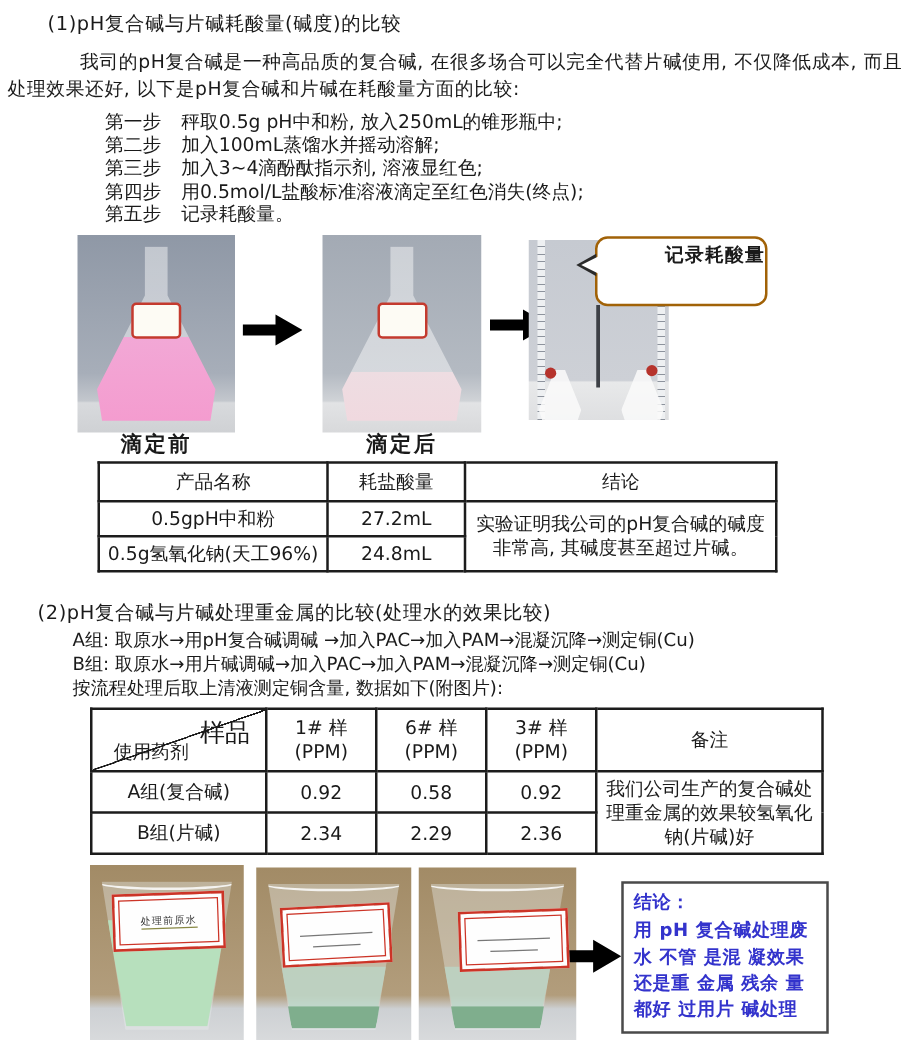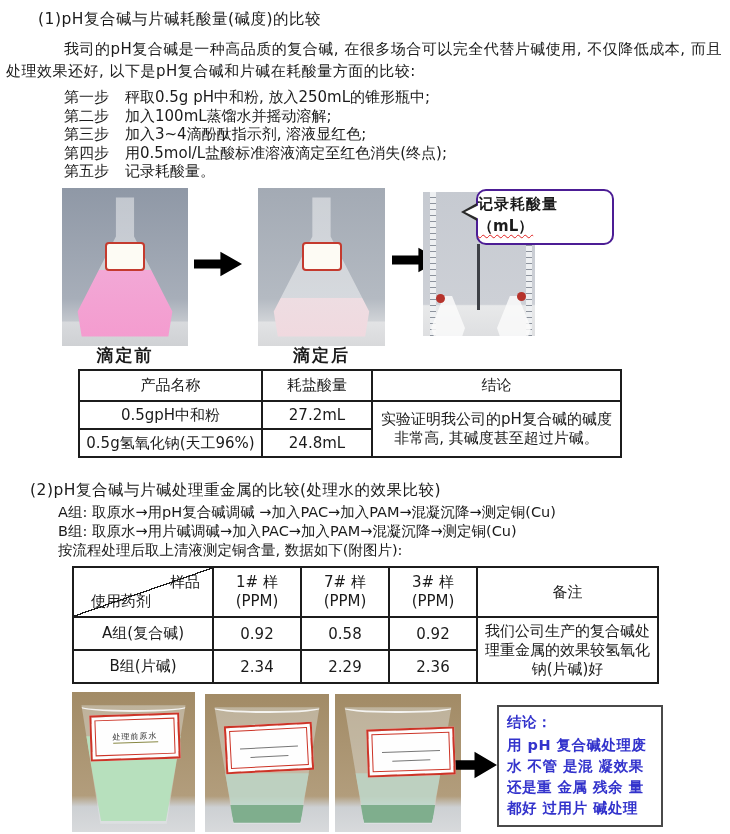--- a/index.html
+++ b/index.html
@@ -4,21 +4,21 @@
 <style>
   html,body{margin:0;padding:0;background:#fff;}
   #page{
     position:relative;width:730px;height:834px;background:#ffffff;
     font-family:"DejaVu Sans","Liberation Sans",sans-serif;
     color:#1a1a1a;overflow:hidden;padding-left:31px;
   }
   .abs{position:absolute;}
   .h1{font-size:15.5px;letter-spacing:.5px;}
   .intro{font-size:15px;line-height:22px;text-indent:58px;letter-spacing:.5px;}
-  .step{font-size:15px;height:18.5px;display:flex;}
+  .step{font-size:15px;height:18.5px;display:flex;margin-left:20px;}
   .step .lab{margin-right:16px;flex:0 0 auto;}
   .caption{font-size:17px;font-weight:bold;text-align:center;letter-spacing:2px;}
 
   
   .photo{position:absolute;overflow:hidden;}
   .flaskbg1{background:linear-gradient(to bottom,#8f98a6 0%,#a7aeb9 70%,#c3c7cd 84%,#d8dadd 85%,#cfd1d4 100%);}
   .flaskbg2{background:linear-gradient(to bottom,#a3aab4 0%,#b4bac2 70%,#d0d3d7 84%,#e2e3e5 85%,#d8d9db 100%);}
   .flask{position:absolute;left:10%;top:6%;width:80%;height:88%;
     clip-path:polygon(41% 0,59% 0,59% 28%,97% 82%,93% 100%,7% 100%,3% 82%,41% 28%);}
   .flask.pink{background:linear-gradient(to bottom,rgba(255,255,255,.45) 0 52%,#f2a8d6 52%,#f49ccf 100%);}
@@ -27,42 +27,42 @@
     width:36px;height:25px;background:#fdfbf4;border:2px solid #c43a2e;border-radius:4px;
     box-shadow:inset 0 0 0 2px #fdfbf4;}
   .burettebg{background:linear-gradient(to bottom,#c6cad1 0%,#cdd0d6 78%,#e8e9ea 79%,#dedfe1 100%);}
   .burette{position:absolute;width:6px;background:repeating-linear-gradient(to bottom,#eef0f2 0 5px,#8d939d 5px 6px);}
   .rod{position:absolute;width:3px;background:#3d4046;}
   .stopcock{position:absolute;width:9px;height:9px;border-radius:50%;background:#b6332c;}
   .recv{position:absolute;width:34px;height:40px;background:rgba(250,250,250,.85);
     clip-path:polygon(38% 0,62% 0,100% 80%,92% 100%,8% 100%,0 80%);}
 
   
-  .callout{position:absolute;background:#fff;border:2px solid #4c1d95;border-radius:10px;z-index:3;
-    text-align:left;padding-top:4px;}
+  .callout{position:absolute;background:#fff;border:2px solid #a16207;border-radius:10px;z-index:3;
+    text-align:right;padding-top:4px;}
   .callout .l1{font-size:15px;font-weight:bold;letter-spacing:1px;}
   .callout .l2{font-size:15px;font-weight:bold;margin-top:3px;
     text-decoration-line:underline;text-decoration-style:wavy;text-decoration-color:#e02020;
     text-decoration-thickness:1px;text-underline-offset:3px;}
   .tail{position:absolute;width:0;height:0;z-index:4;}
   .tail.outer{border-top:9px solid transparent;border-bottom:9px solid transparent;border-right:16px solid #2a2a2a;}
   .tail.inner{border-top:7px solid transparent;border-bottom:7px solid transparent;border-right:14px solid #ffffff;}
 
   
   .arrow{position:absolute;background:#000;
     clip-path:polygon(0 34%,55% 34%,55% 6%,100% 50%,55% 94%,55% 66%,0 66%);}
 
   
   table.doc{border-collapse:collapse;table-layout:fixed;margin-left:16px;}
   table.doc td,table.doc th{border:2px solid #1c1c1c;font-weight:normal;font-size:15px;
     text-align:center;vertical-align:middle;padding:2px 4px;overflow:hidden;}
   td.txt{ text-align:left;line-height:19px;padding:3px 7px;}
   .diagcell{position:relative;padding:0 !important;
     background:linear-gradient(to bottom right,transparent 49.4%,#1c1c1c 49.4% 50.8%,transparent 50.8%);}
-  .diagcell .dt{position:absolute;top:5px;right:12px;font-size:15px;}
+  .diagcell .dt{position:absolute;top:5px;right:12px;font-size:20px;}
   .diagcell .db{position:absolute;bottom:5px;left:17px;font-size:15px;}
   .hdr2 div{line-height:19px;}
 
   
   .cupbg{background:linear-gradient(to bottom,#a28b66 0%,#b29d7c 74%,#cdd0d3 82%,#d8dadc 100%);}
   .cup{position:absolute;left:5%;top:4%;width:90%;height:92%;
     clip-path:polygon(3% 6%,97% 6%,80% 98%,20% 98%);background:rgba(235,240,240,.38);}
   .cup .rim{position:absolute;left:0;top:2%;width:100%;height:9%;border:2px solid rgba(250,250,250,.9);
     border-radius:50%;box-sizing:border-box;}
   .cup .liq-full{position:absolute;left:7%;top:30%;width:86%;height:66%;background:#b7e0bd;
@@ -136,21 +136,20 @@
     <div class="burette" style="right:3px;top:0;height:144px;"></div>
     <div class="rod" style="left:54px;top:52px;height:66px;"></div>
     <div class="recv" style="left:8px;bottom:0;"></div>
     <div class="recv" style="right:4px;bottom:0;"></div>
     <div class="stopcock" style="left:13px;bottom:33px;"></div>
     <div class="stopcock" style="right:9px;bottom:35px;"></div>
   </div>
 
   <div class="callout" style="left:476px;top:189px;width:134px;height:48px;">
     <div class="l1">记录耗酸量</div>
-    <div class="l2">（mL）</div>
   </div>
   <div class="tail outer" style="left:461px;top:203px;"></div>
   <div class="tail inner" style="left:465px;top:205px;"></div>
 
   <table class="doc abs" style="left:62px;top:369px;width:542px;">
     <colgroup>
         <col style="width:183px">
         <col style="width:110px">
         <col style="width:249px">
       </colgroup>
@@ -189,21 +188,21 @@
         <tr style="height:50px;">
       <th class="diagcell">
         <span class="dt">样品</span>
         <span class="db">使用药剂</span>
       </th>
       <th class="hdr2">
         <div>1# 样</div>
         <div>(PPM)</div>
       </th>
       <th class="hdr2">
-        <div>7# 样</div>
+        <div>6# 样</div>
         <div>(PPM)</div>
       </th>
       <th class="hdr2">
         <div>3# 样</div>
         <div>(PPM)</div>
       </th>
       <th>备注</th>
     </tr>
     <tr style="height:33px;">
       <td>A组(复合碱)</td>

